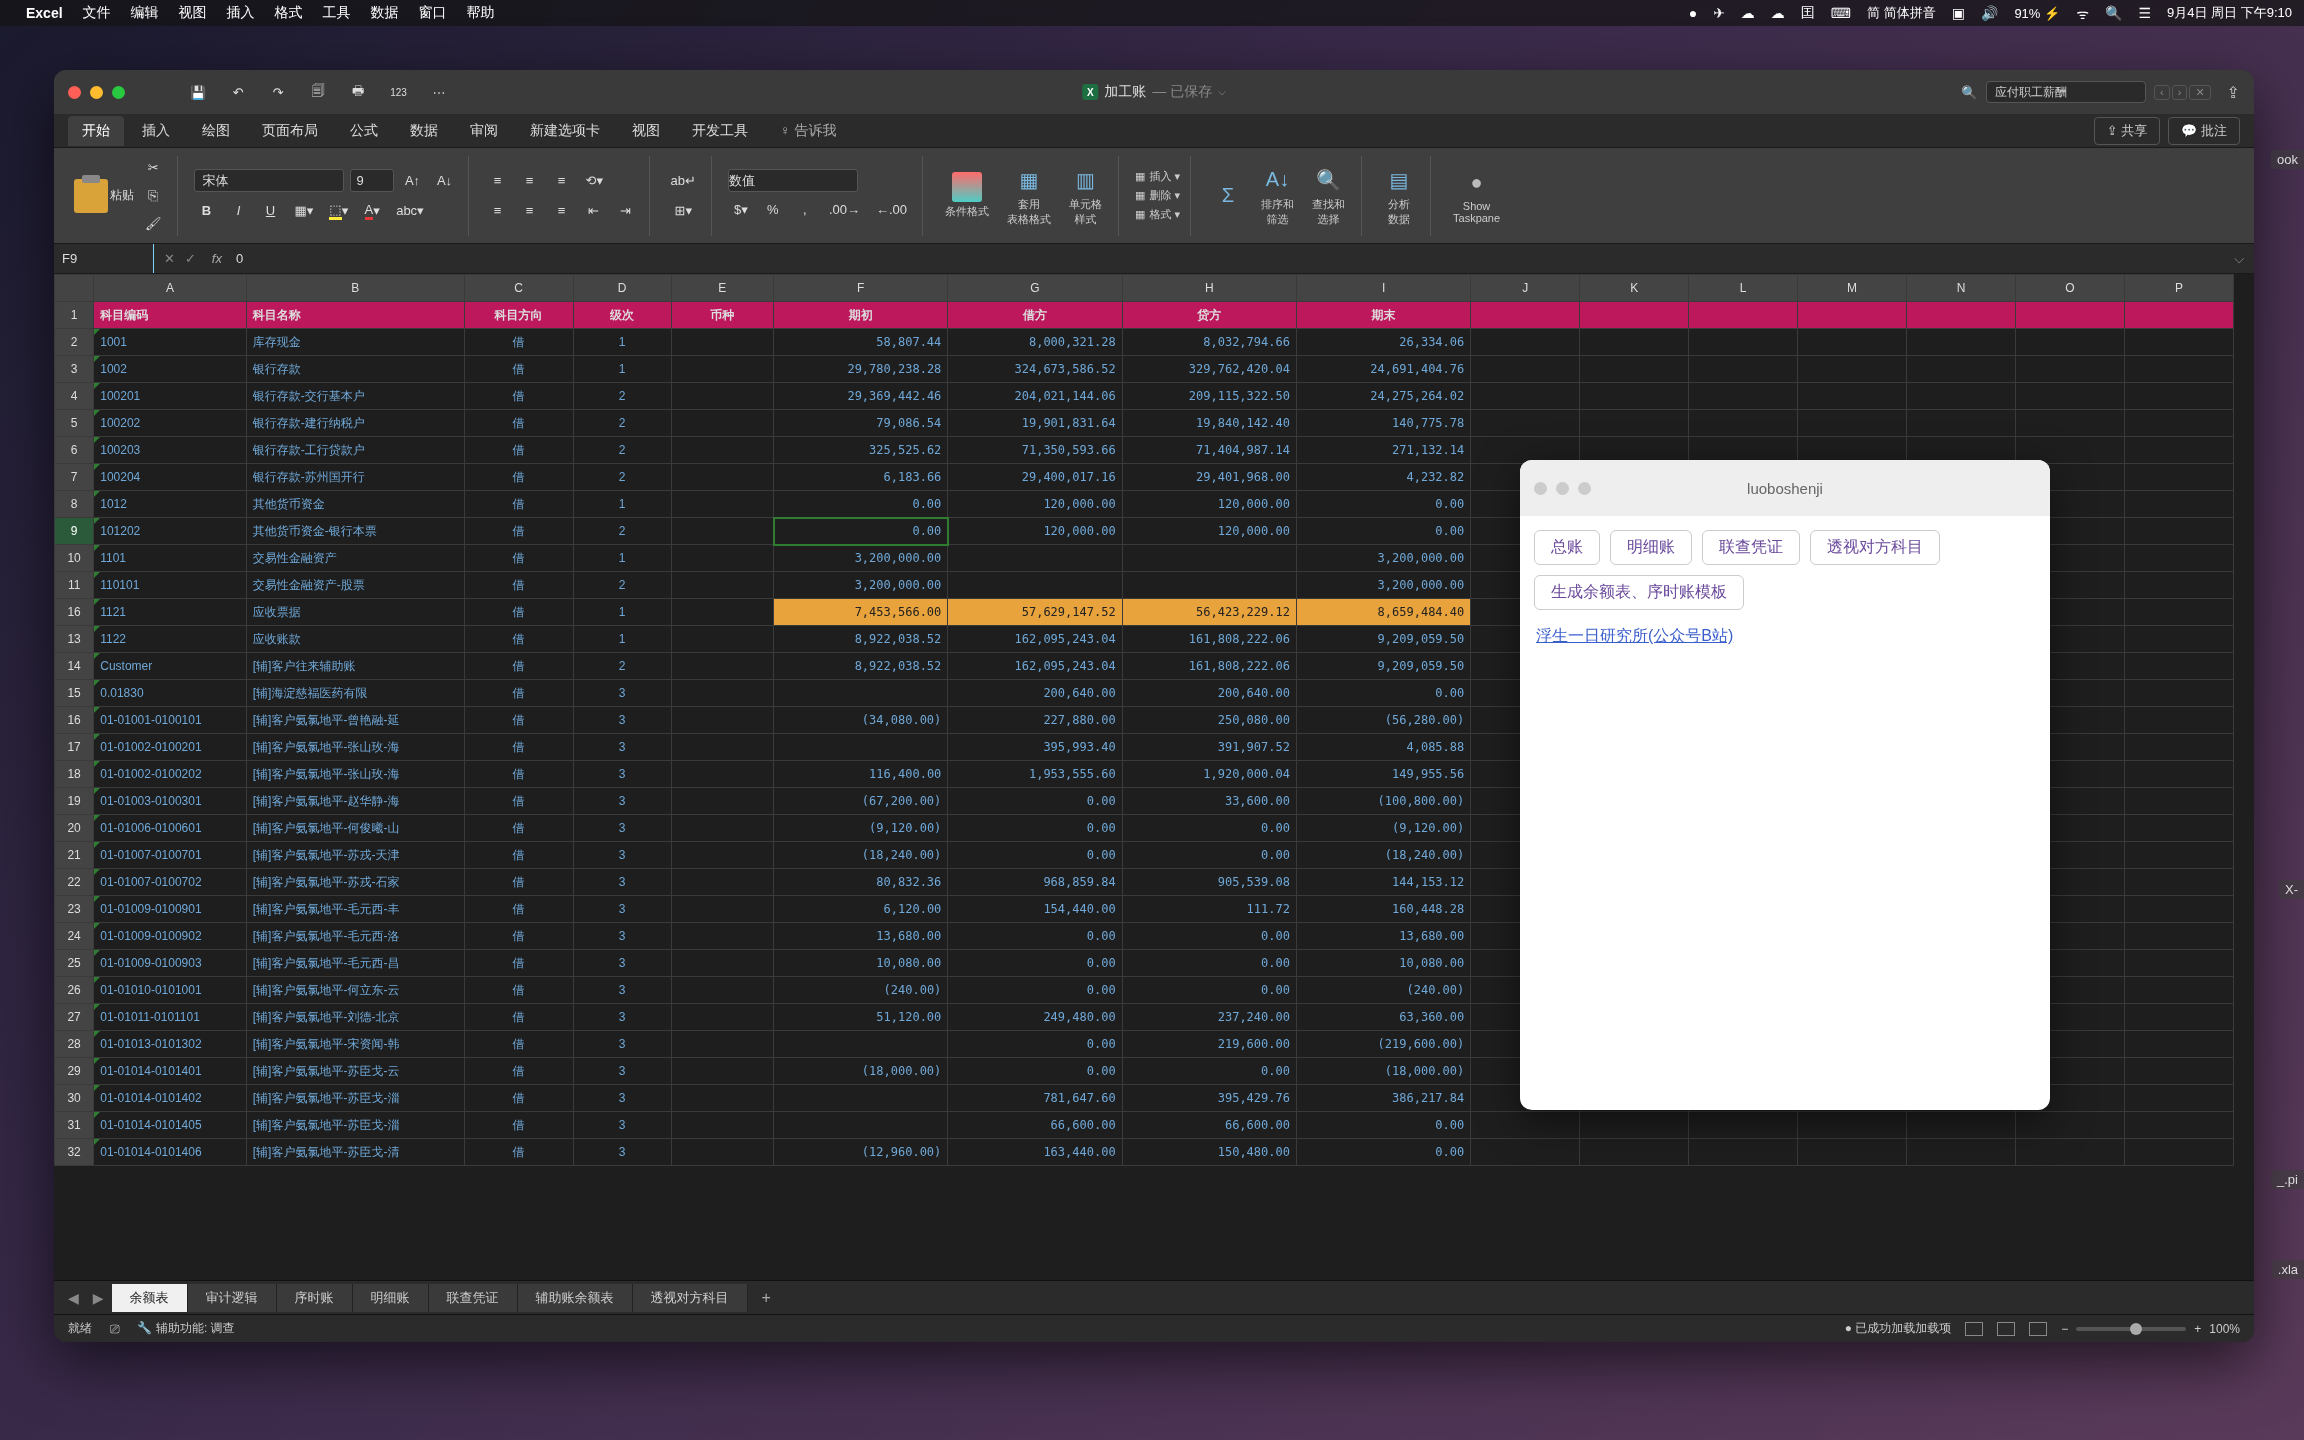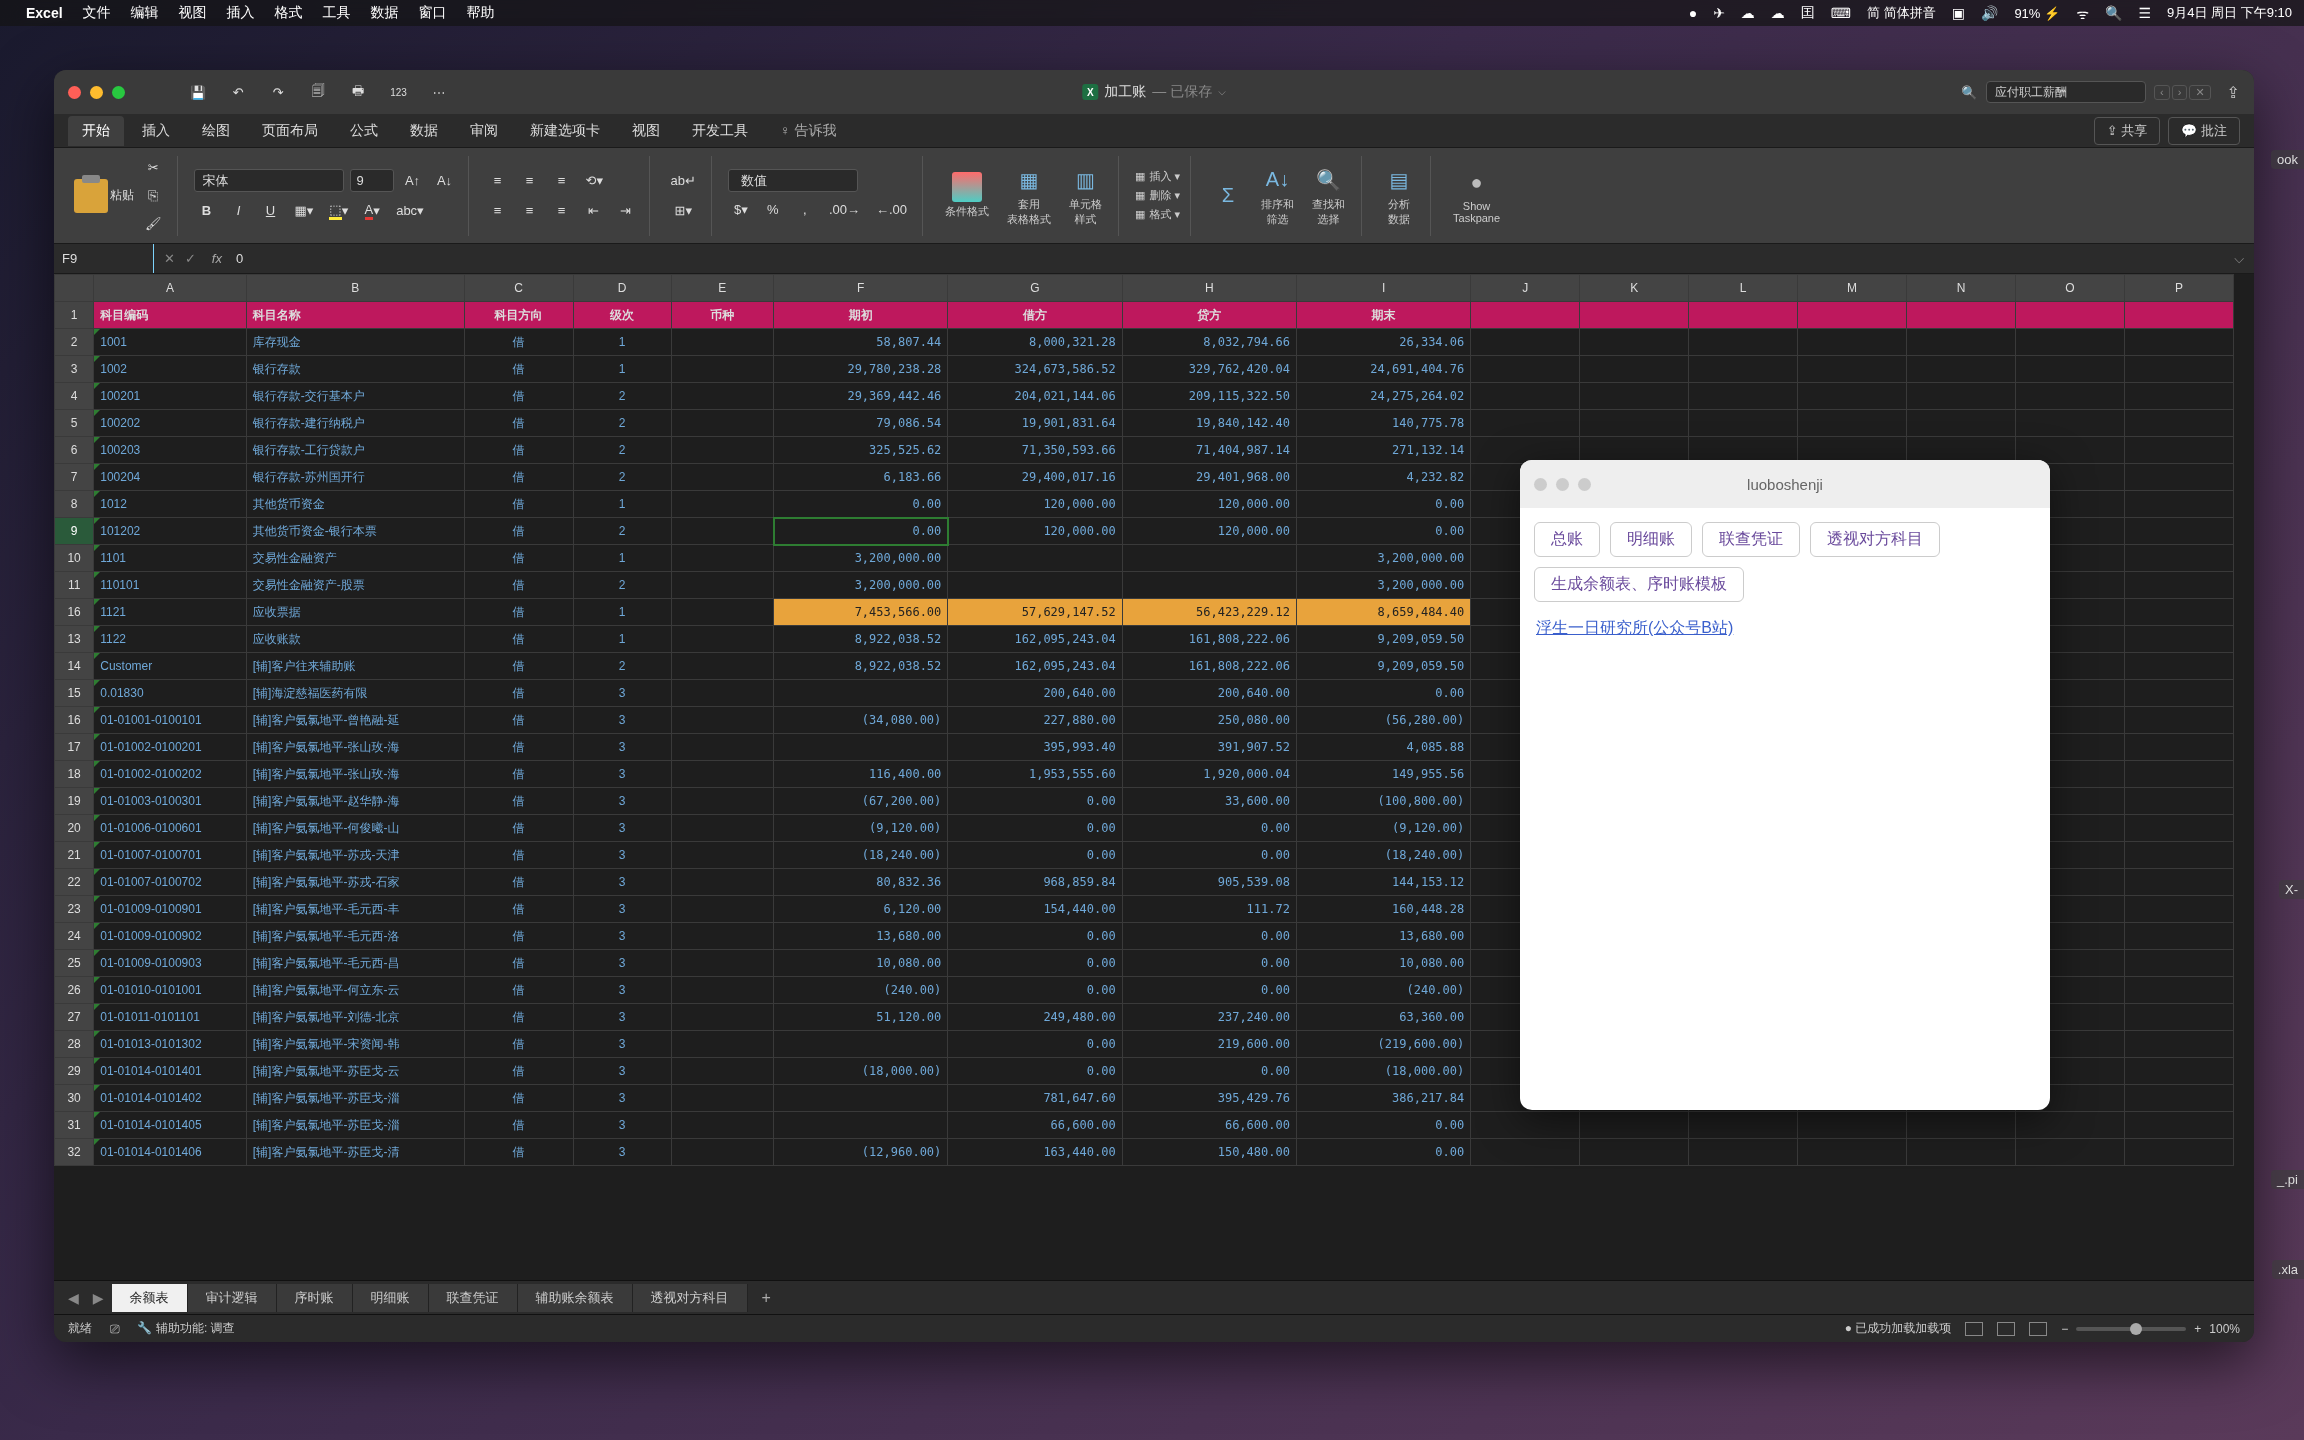--- a/index.html
+++ b/index.html
@@ -37,21 +37,21 @@
 .ribbon { height:96px; background:#3f3f3f; display:flex; align-items:center; padding:0 10px; gap:6px; border-bottom:1px solid #1a1a1a; }
 .rgroup { display:flex; flex-direction:column; gap:4px; padding:0 10px; border-right:1px solid #555; height:80px; justify-content:center; }
 .rgroup.noborder{border-right:none}
 .rrow { display:flex; gap:6px; align-items:center; }
 .rbtn { min-width:26px; height:26px; border:1px solid transparent; border-radius:3px; display:inline-flex; align-items:center; justify-content:center; color:#ddd; font-size:13px; padding:0 4px; }
 .paste { display:flex; flex-direction:row; align-items:center; gap:2px; color:#ddd; font-size:12px; }
 .paste .picon{width:34px;height:34px;background:#d9a33a;border-radius:3px;position:relative}
 .paste .picon::before{content:"";position:absolute;top:-4px;left:8px;width:18px;height:8px;background:#888;border-radius:2px}
 .fontsel { background:#2a2a2a; border:1px solid #555; color:#ddd; padding:3px 8px; border-radius:3px; font-size:13px; width:150px; }
 .sizesel { background:#2a2a2a; border:1px solid #555; color:#ddd; padding:3px 6px; border-radius:3px; font-size:13px; width:44px; }
-.numsel { background:#2a2a2a; border:1px solid #555; color:#ddd; padding:3px 12px; border-radius:3px; font-size:13px; width:130px; }
+.numsel { background:#2a2a2a; border:1px solid #555; color:#ddd; padding:3px 0; border-radius:3px; font-size:13px; width:130px; }
 .biglbl { display:flex; flex-direction:column; align-items:center; gap:2px; font-size:11px; color:#ccc; padding:0 6px; }
 .biglbl .bigico{width:30px;height:30px;display:flex;align-items:center;justify-content:center;font-size:20px;color:#7ab8e0}
 .condfmt .bigico{background:linear-gradient(#ff6b6b,#4ecdc4);border-radius:3px}
 .mini { font-size:11px; color:#ccc; display:flex; align-items:center; gap:4px; }
 
 
 .fbar { height:30px; background:#2b2b2b; display:flex; align-items:center; border-bottom:1px solid #1a1a1a; }
 .fbar .nbox { width:100px; padding:0 8px; color:#ddd; border-right:1px solid #7dd3fc; height:100%; display:flex; align-items:center; font-size:13px; }
 .fbar .fbtns { display:flex; gap:2px; padding:0 6px; color:#888; }
 .fbar .fbtns span{padding:0 4px}
@@ -86,21 +86,21 @@
 
 .statusbar { height:28px; background:#2b2b2b; display:flex; align-items:center; padding:0 14px; font-size:12px; color:#ccc; gap:18px; border-top:1px solid #111; }
 .statusbar .right{margin-left:auto;display:flex;align-items:center;gap:14px}
 .statusbar .zoom{display:flex;align-items:center;gap:8px}
 .statusbar .zline{width:110px;height:4px;background:#555;border-radius:2px;position:relative}
 .statusbar .zline::after{content:"";position:absolute;left:54px;top:-4px;width:12px;height:12px;background:#aaa;border-radius:50%}
 .viewico{width:18px;height:14px;border:1px solid #888;display:inline-block}
 
 
 .panel { position:absolute; left:1520px; top:460px; width:530px; height:650px; background:#fff; border-radius:12px; box-shadow:0 10px 40px rgba(0,0,0,.5); overflow:hidden; display:flex; flex-direction:column; }
-.panel .pt { height:48px; background:#eee; display:flex; align-items:center; padding:0 14px; position:relative; }
+.panel .pt { height:56px; background:#eee; display:flex; align-items:center; padding:0 14px; position:relative; }
 .panel .pt .traffic span{background:#ccc}
 .panel .pt .ptitle{position:absolute;left:50%;transform:translateX(-50%);color:#666;font-size:15px}
 .panel .pb { padding:14px; display:flex; flex-wrap:wrap; gap:10px; }
 .panel .chip { border:1px solid #ccc; border-radius:6px; padding:6px 16px; color:#6a4a9c; font-size:16px; background:#fff; }
 .panel .link { color:#3a5fcc; font-size:16px; padding:6px 2px; text-decoration:underline; width:100%; }
 
 
 .edgehint{position:absolute;right:0;color:#ddd;font-size:13px;background:rgba(60,60,60,.6);padding:2px 6px;border-radius:4px 0 0 4px}
 </style>
 </head>

